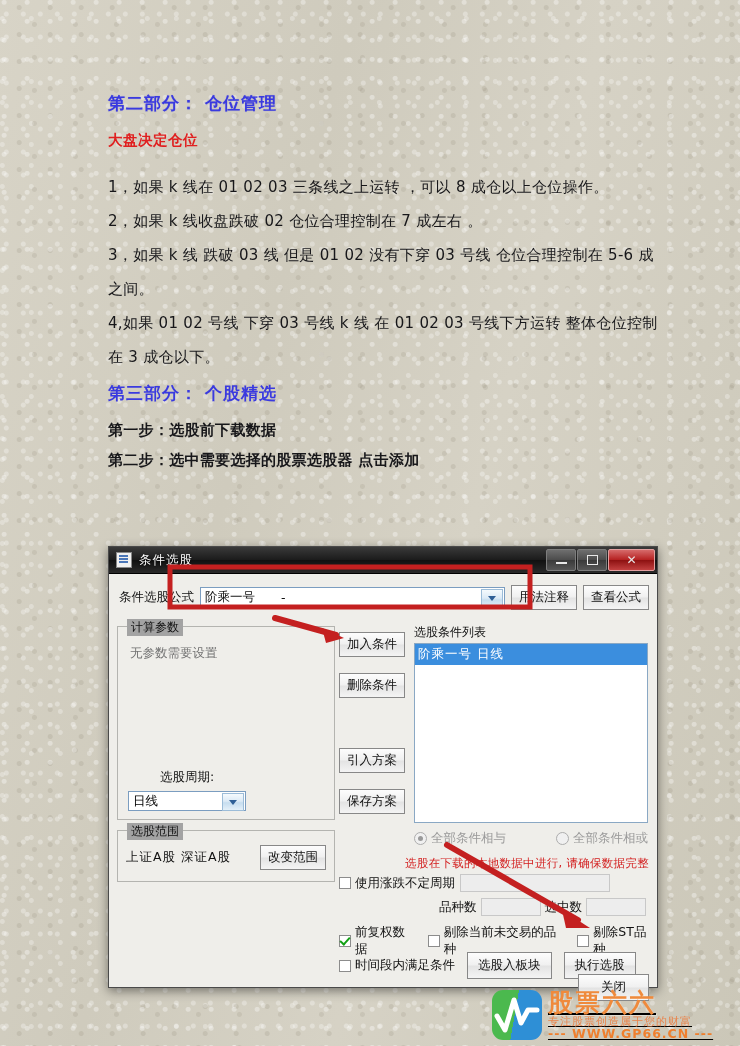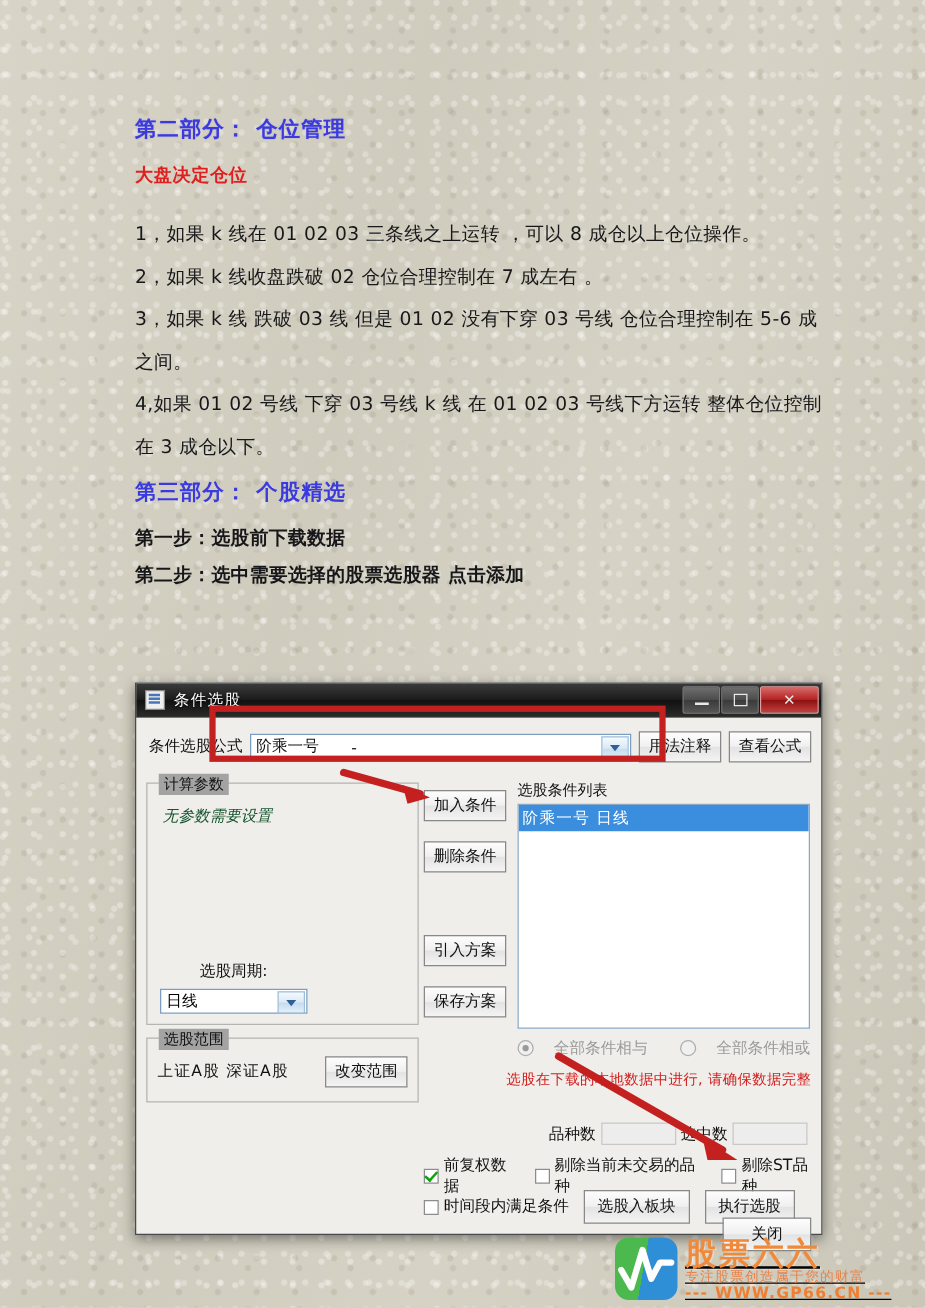--- a/index.html
+++ b/index.html
@@ -178,21 +178,21 @@
   }
   .group > .glabel {
     position: absolute; top: -8px; left: 9px;
     background: #a3a3a3;
     padding: 0 4px;
     font-size: 12px; color: #111;
   }
   #grp-params { left: 8px; top: 52px; width: 216px; height: 192px; }
   #grp-range  { left: 8px; top: 256px; width: 216px; height: 50px; }
 
-  .param-note { position: absolute; left: 12px; top: 18px; font-size: 12.5px; color: #14532d; font-style: italic; }
+  .param-note { position: absolute; left: 12px; top: 18px; font-size: 12.5px; color: #737373; }
   .cycle-row { position: absolute; left: 10px; bottom: 8px; display: flex; align-items: center; gap: 5px; flex-direction: column; }
   .cycle-combo {
     width: 118px; height: 20px; background: #fff; border: 1px solid #7b9dc0;
     position: relative; font-size: 12.5px; padding-left: 4px; box-sizing: border-box;
     display: flex; align-items: center;
   }
   .cycle-combo .combo-arrow { height: 16px; }
 
   .range-row { position: absolute; left: 8px; top: 14px; right: 8px; display: flex; align-items: center; justify-content: space-between; }
   .range-txt { font-size: 12.5px; color: #111; letter-spacing: 1px; }
@@ -223,21 +223,21 @@
     font-size: 12.5px;
     padding: 2px 3px;
     letter-spacing: 1px;
   }
 
   
   #radio-row {
     position: absolute; left: 305px; top: 256px; width: 234px;
     display: flex; justify-content: space-between; align-items: center;
   }
-  .radio { display: flex; align-items: center; gap: 16px; color: #9a9a9a; font-size: 12.5px; }
+  .radio { display: flex; align-items: center; gap: 4px; color: #9a9a9a; font-size: 12.5px; }
   .rdot {
     width: 11px; height: 11px; border-radius: 50%;
     border: 1px solid #adadad; background: #f0f0f0;
     position: relative; flex: none;
   }
   .rdot.on::after {
     content: ""; position: absolute; left: 3px; top: 3px;
     width: 5px; height: 5px; border-radius: 50%; background: #9a9a9a;
   }
 
@@ -376,20 +376,27 @@
         <span>全部条件相与</span>
       </label>
       <label class="radio">
         <span class="rdot"></span>
         <span>全部条件相或</span>
       </label>
     </div>
 
     <div class="warn-red">选股在下载的本地数据中进行, 请确保数据完整</div>
 
+    <div id="row-uncertain">
+      <label class="chk">
+        <span class="cbox"></span>
+        <span>使用涨跌不定周期</span>
+      </label>
+      <span class="tinybox"></span>
+    </div>
 
     <div id="row-counts">
       <span>品种数</span>
       <span class="cntbox"></span>
       <span>选中数</span>
       <span class="cntbox"></span>
     </div>
 
     <div id="row-chk2">
       <label class="chk">

